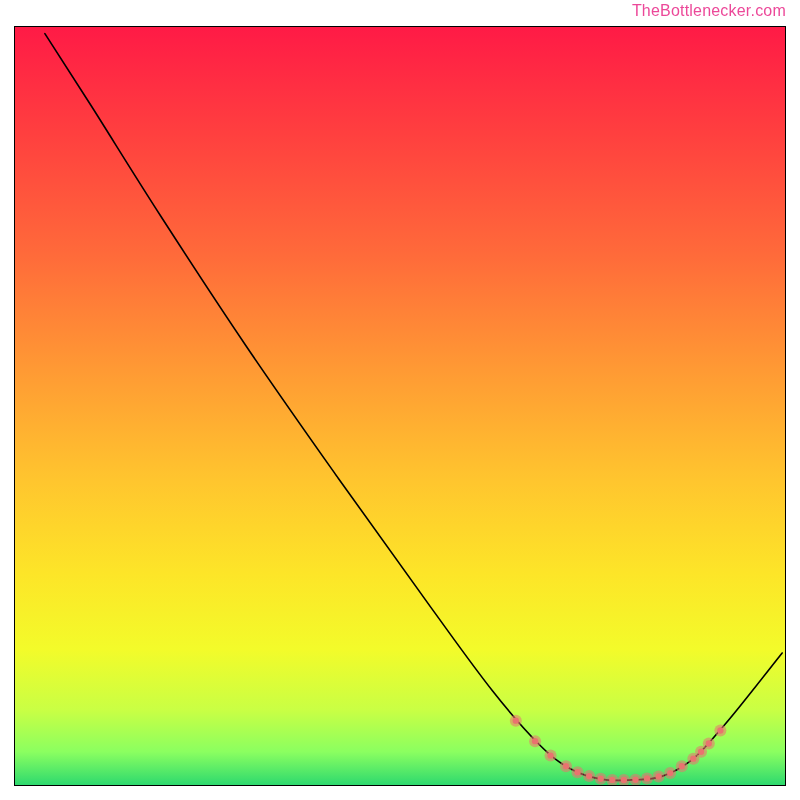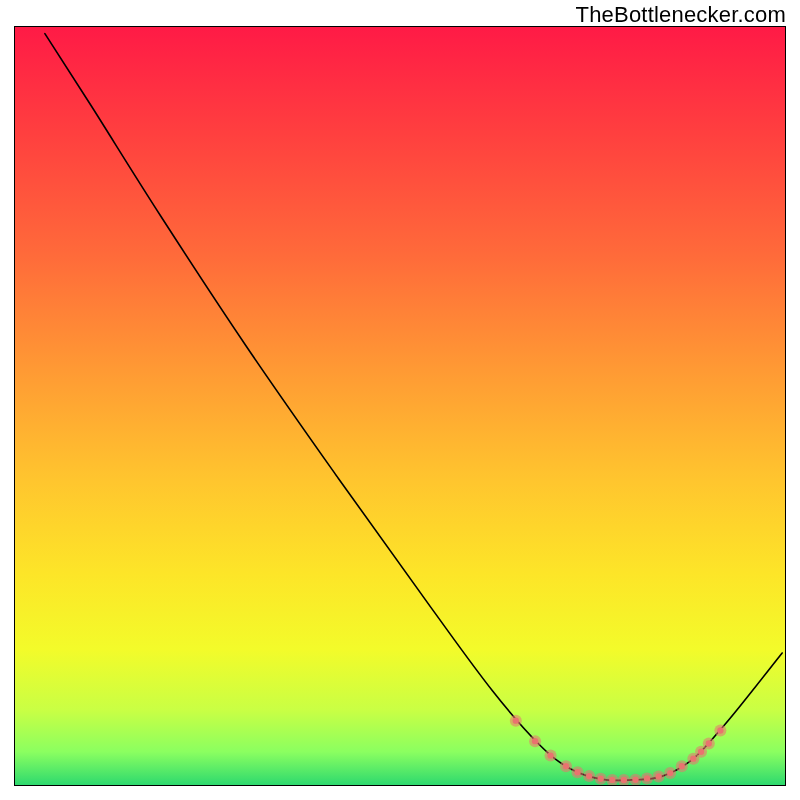--- a/index.html
+++ b/index.html
@@ -13,22 +13,22 @@
   }
   .stage {
     position: relative;
     width: 800px;
     height: 800px;
   }
   .watermark {
     position: absolute;
     top: 2px;
     right: 14px;
-    font-size: 22px;
-    color: #000000;
+    font-size: 16px;
+    color: #ec4899;
     font-weight: 400;
     letter-spacing: 0.2px;
   }
   svg { display: block; }
 </style>
 </head>
 <body>
 
 <div class="stage">
   <div class="watermark">TheBottlenecker.com</div>

